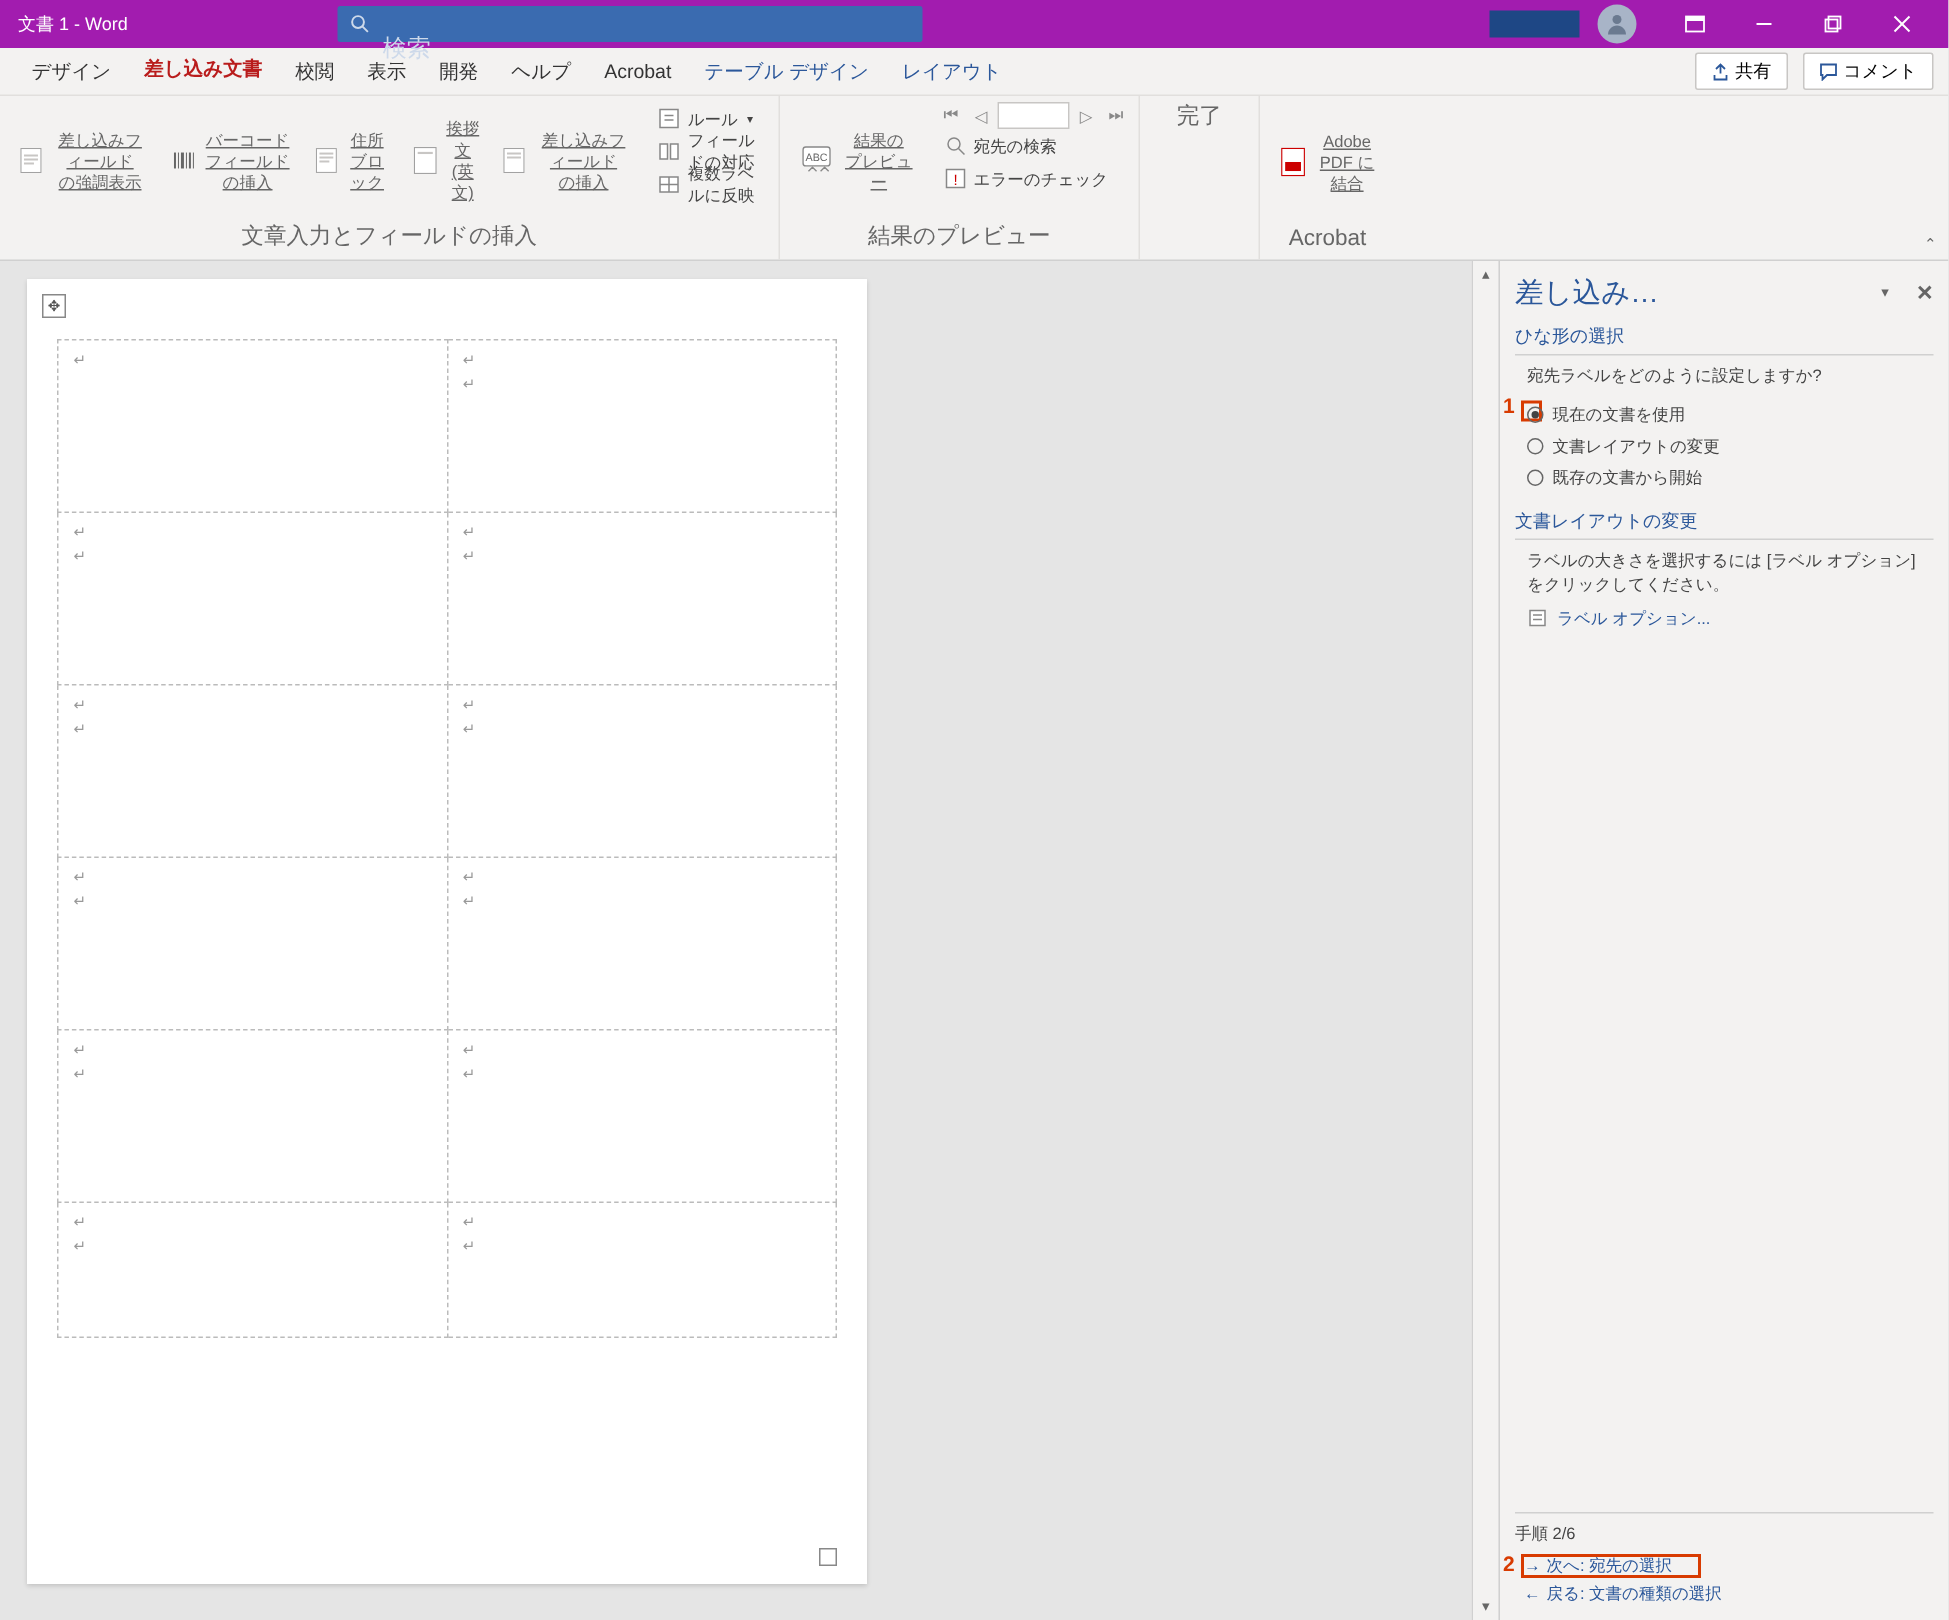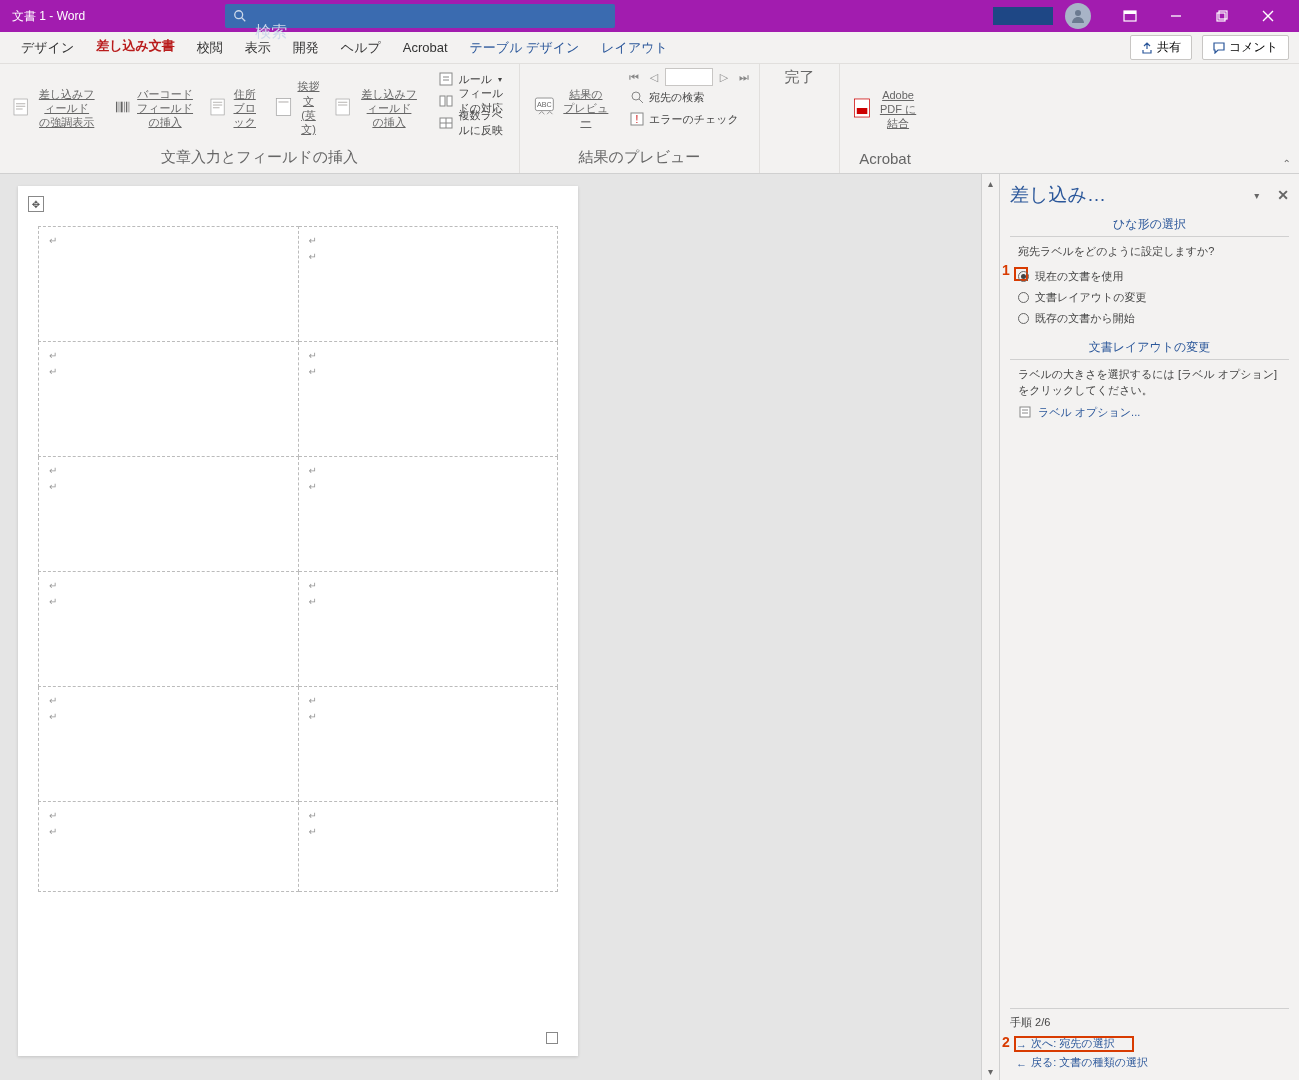--- a/index.html
+++ b/index.html
@@ -51,21 +51,21 @@
 .label-table tr:last-child td { height: 90px; }
 .cell-mark { color: #999; font-size: 10px; line-height: 1.6; }
 .resize-sq { position: absolute; right: 20px; bottom: 12px; width: 12px; height: 12px; border: 1px solid #888; background: #fff; }
 
 
 .taskpane { width: 300px; background: #f3f2f1; border-left: 1px solid #d0d0d0; display: flex; flex-direction: column; padding: 8px 10px 6px 10px; }
 .tp-header { display: flex; align-items: center; margin-bottom: 8px; }
 .tp-title { color: #2b579a; font-size: 19px; font-weight: 400; flex: 1; }
 .tp-caret { color: #666; font-size: 10px; margin-right: 18px; }
 .tp-close { color: #666; font-size: 14px; font-weight: bold; }
-.tp-section-title { font-size: 12px; color: #2b579a; border-bottom: 1px solid #d0d0d0; padding-bottom: 3px; margin-bottom: 6px; text-align: center; }
+.tp-section-title { font-size: 12px; color: #2b579a; border-bottom: 1px solid #d0d0d0; padding-bottom: 3px; margin-bottom: 6px; }
 .tp-text { font-size: 11px; color: #444; margin: 0 0 6px 8px; line-height: 1.5; }
 .tp-radio { display: flex; align-items: center; gap: 6px; font-size: 11px; color: #444; margin: 3px 0 3px 8px; position: relative; }
 .tp-radio .rdot { width: 11px; height: 11px; border: 1px solid #666; border-radius: 50%; display: inline-flex; align-items: center; justify-content: center; }
 .tp-radio.sel .rdot::after { content: ""; width: 5px; height: 5px; background: #444; border-radius: 50%; }
 .tp-link { color: #2b579a; font-size: 11px; display: flex; align-items: center; gap: 6px; margin-left: 8px; }
 .tp-link .licon { width: 14px; height: 14px; }
 .tp-footer { margin-top: auto; border-top: 1px solid #d0d0d0; padding-top: 6px; }
 .tp-step { font-size: 11px; color: #444; margin-bottom: 6px; }
 .tp-nav { font-size: 11px; color: #2b579a; display: flex; align-items: center; gap: 4px; margin: 4px 0 4px 6px; position: relative; }
 .annot { position: absolute; color: #d83b01; font-weight: bold; font-size: 14px; }

